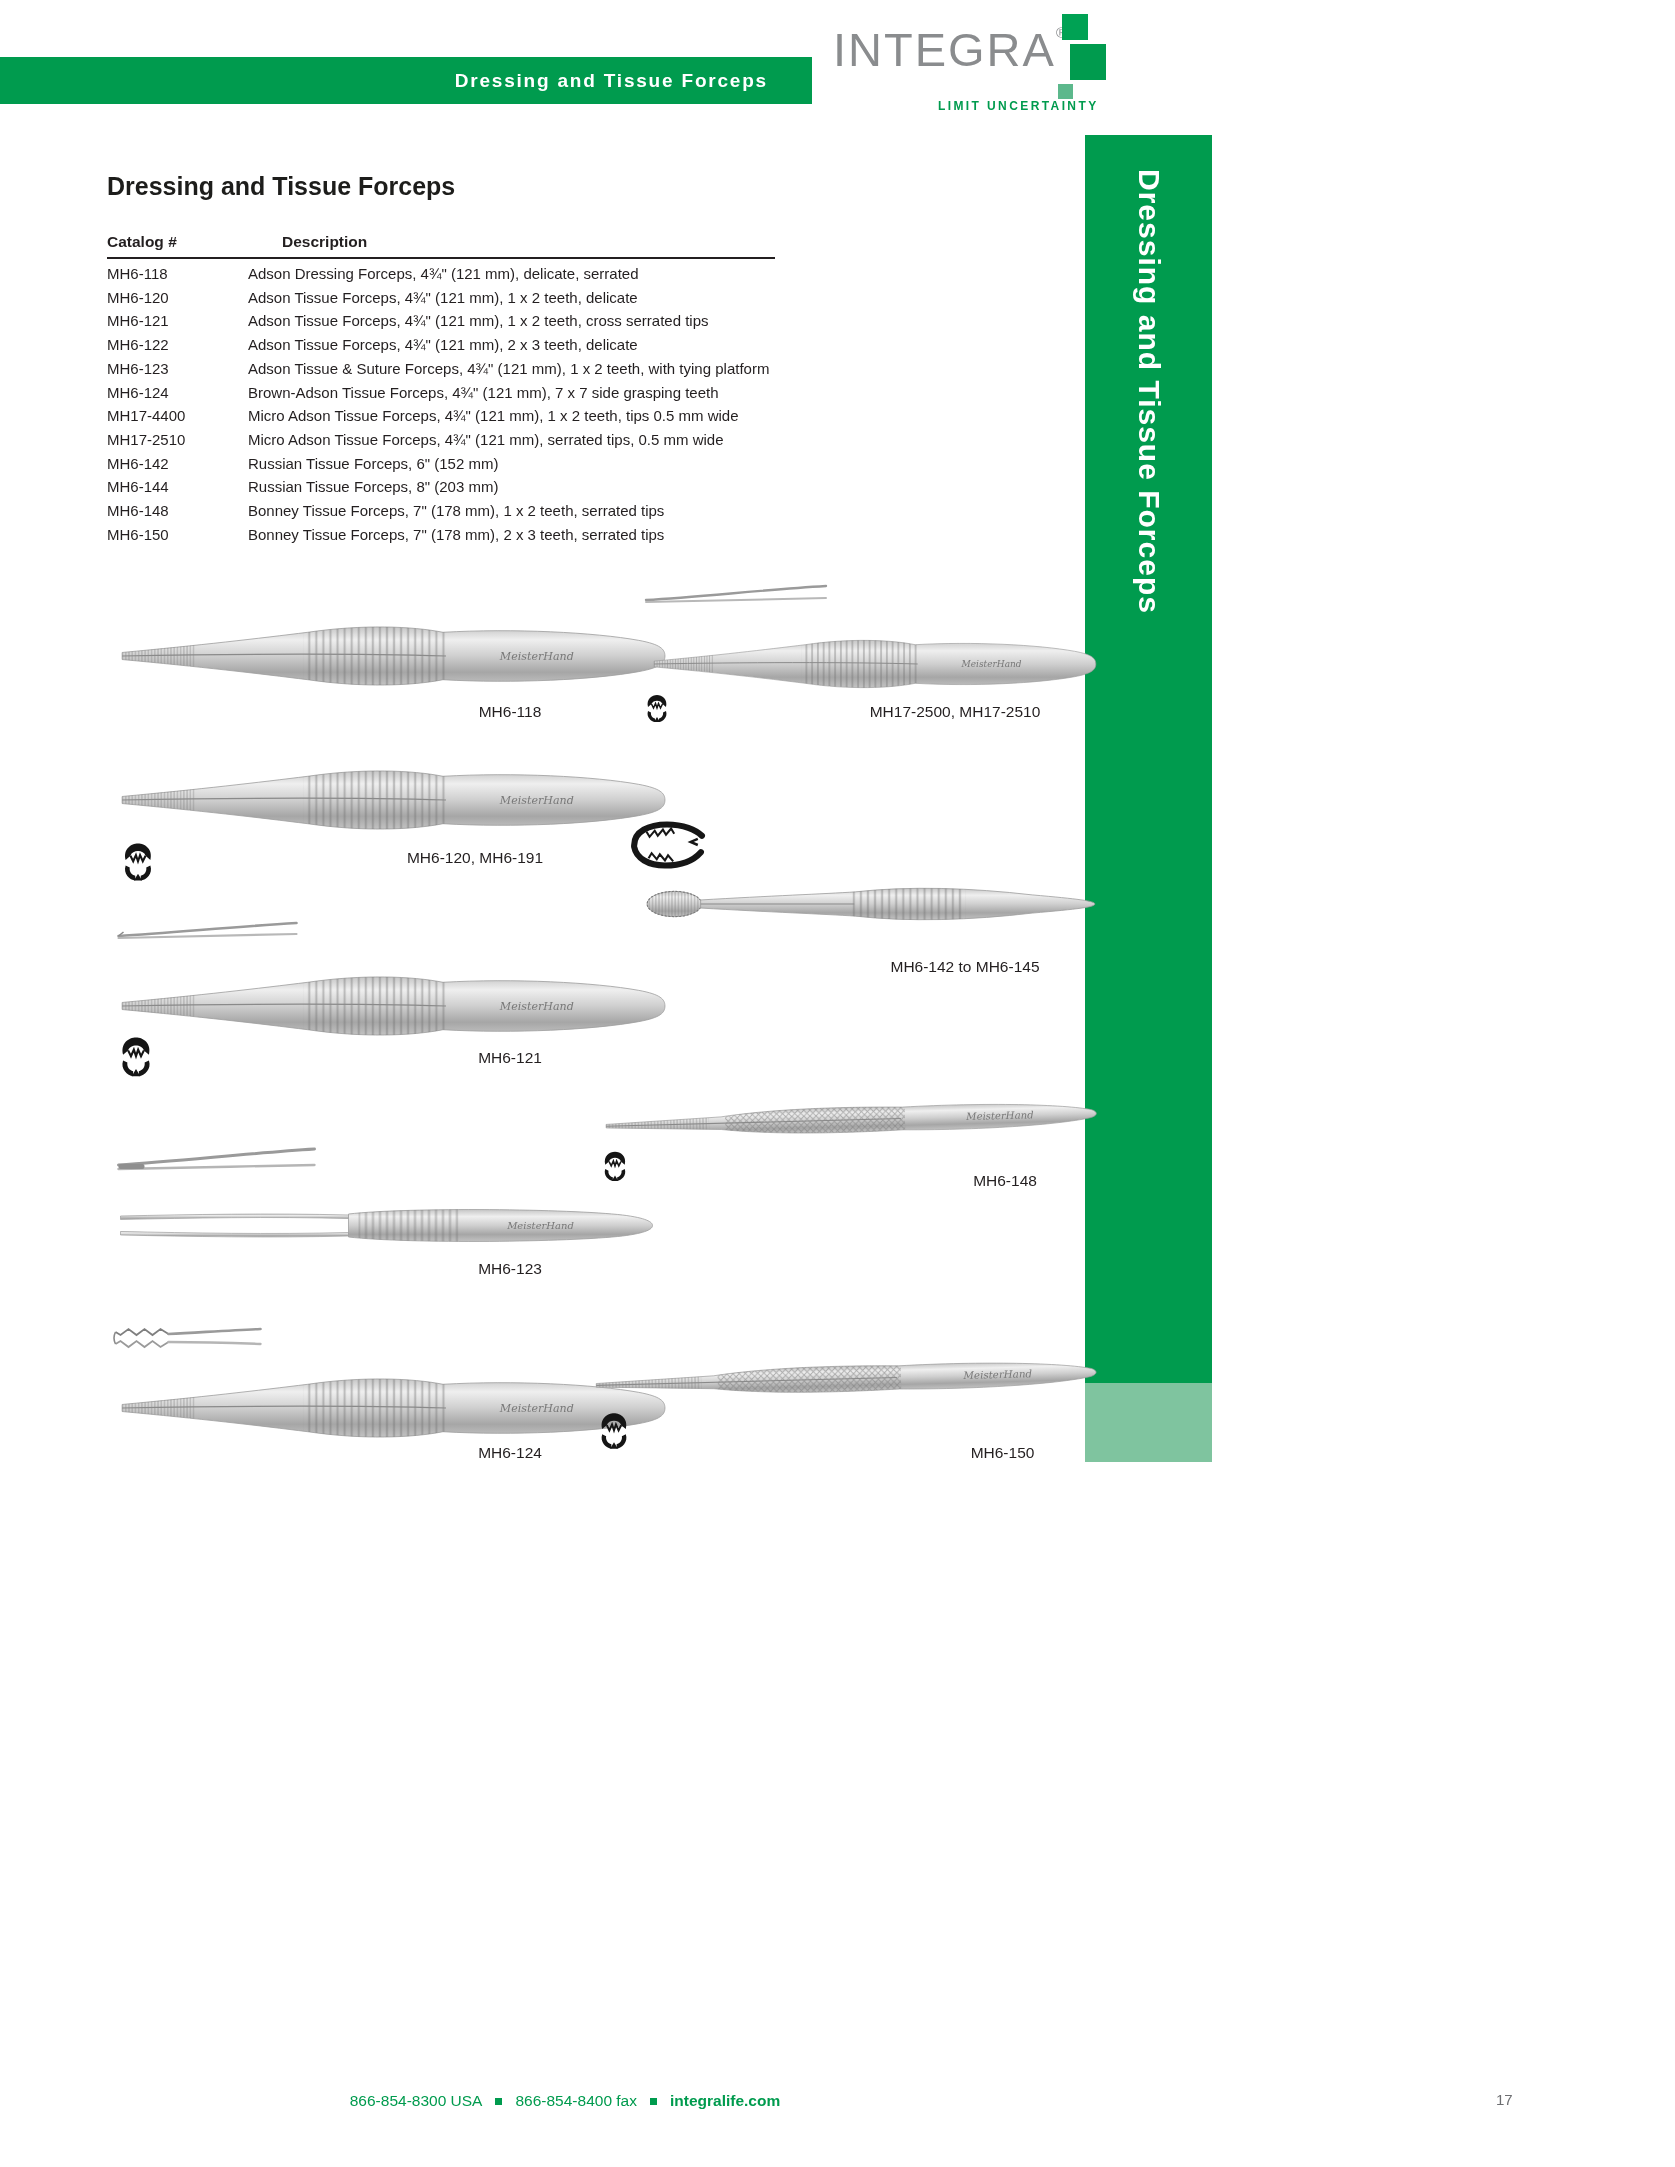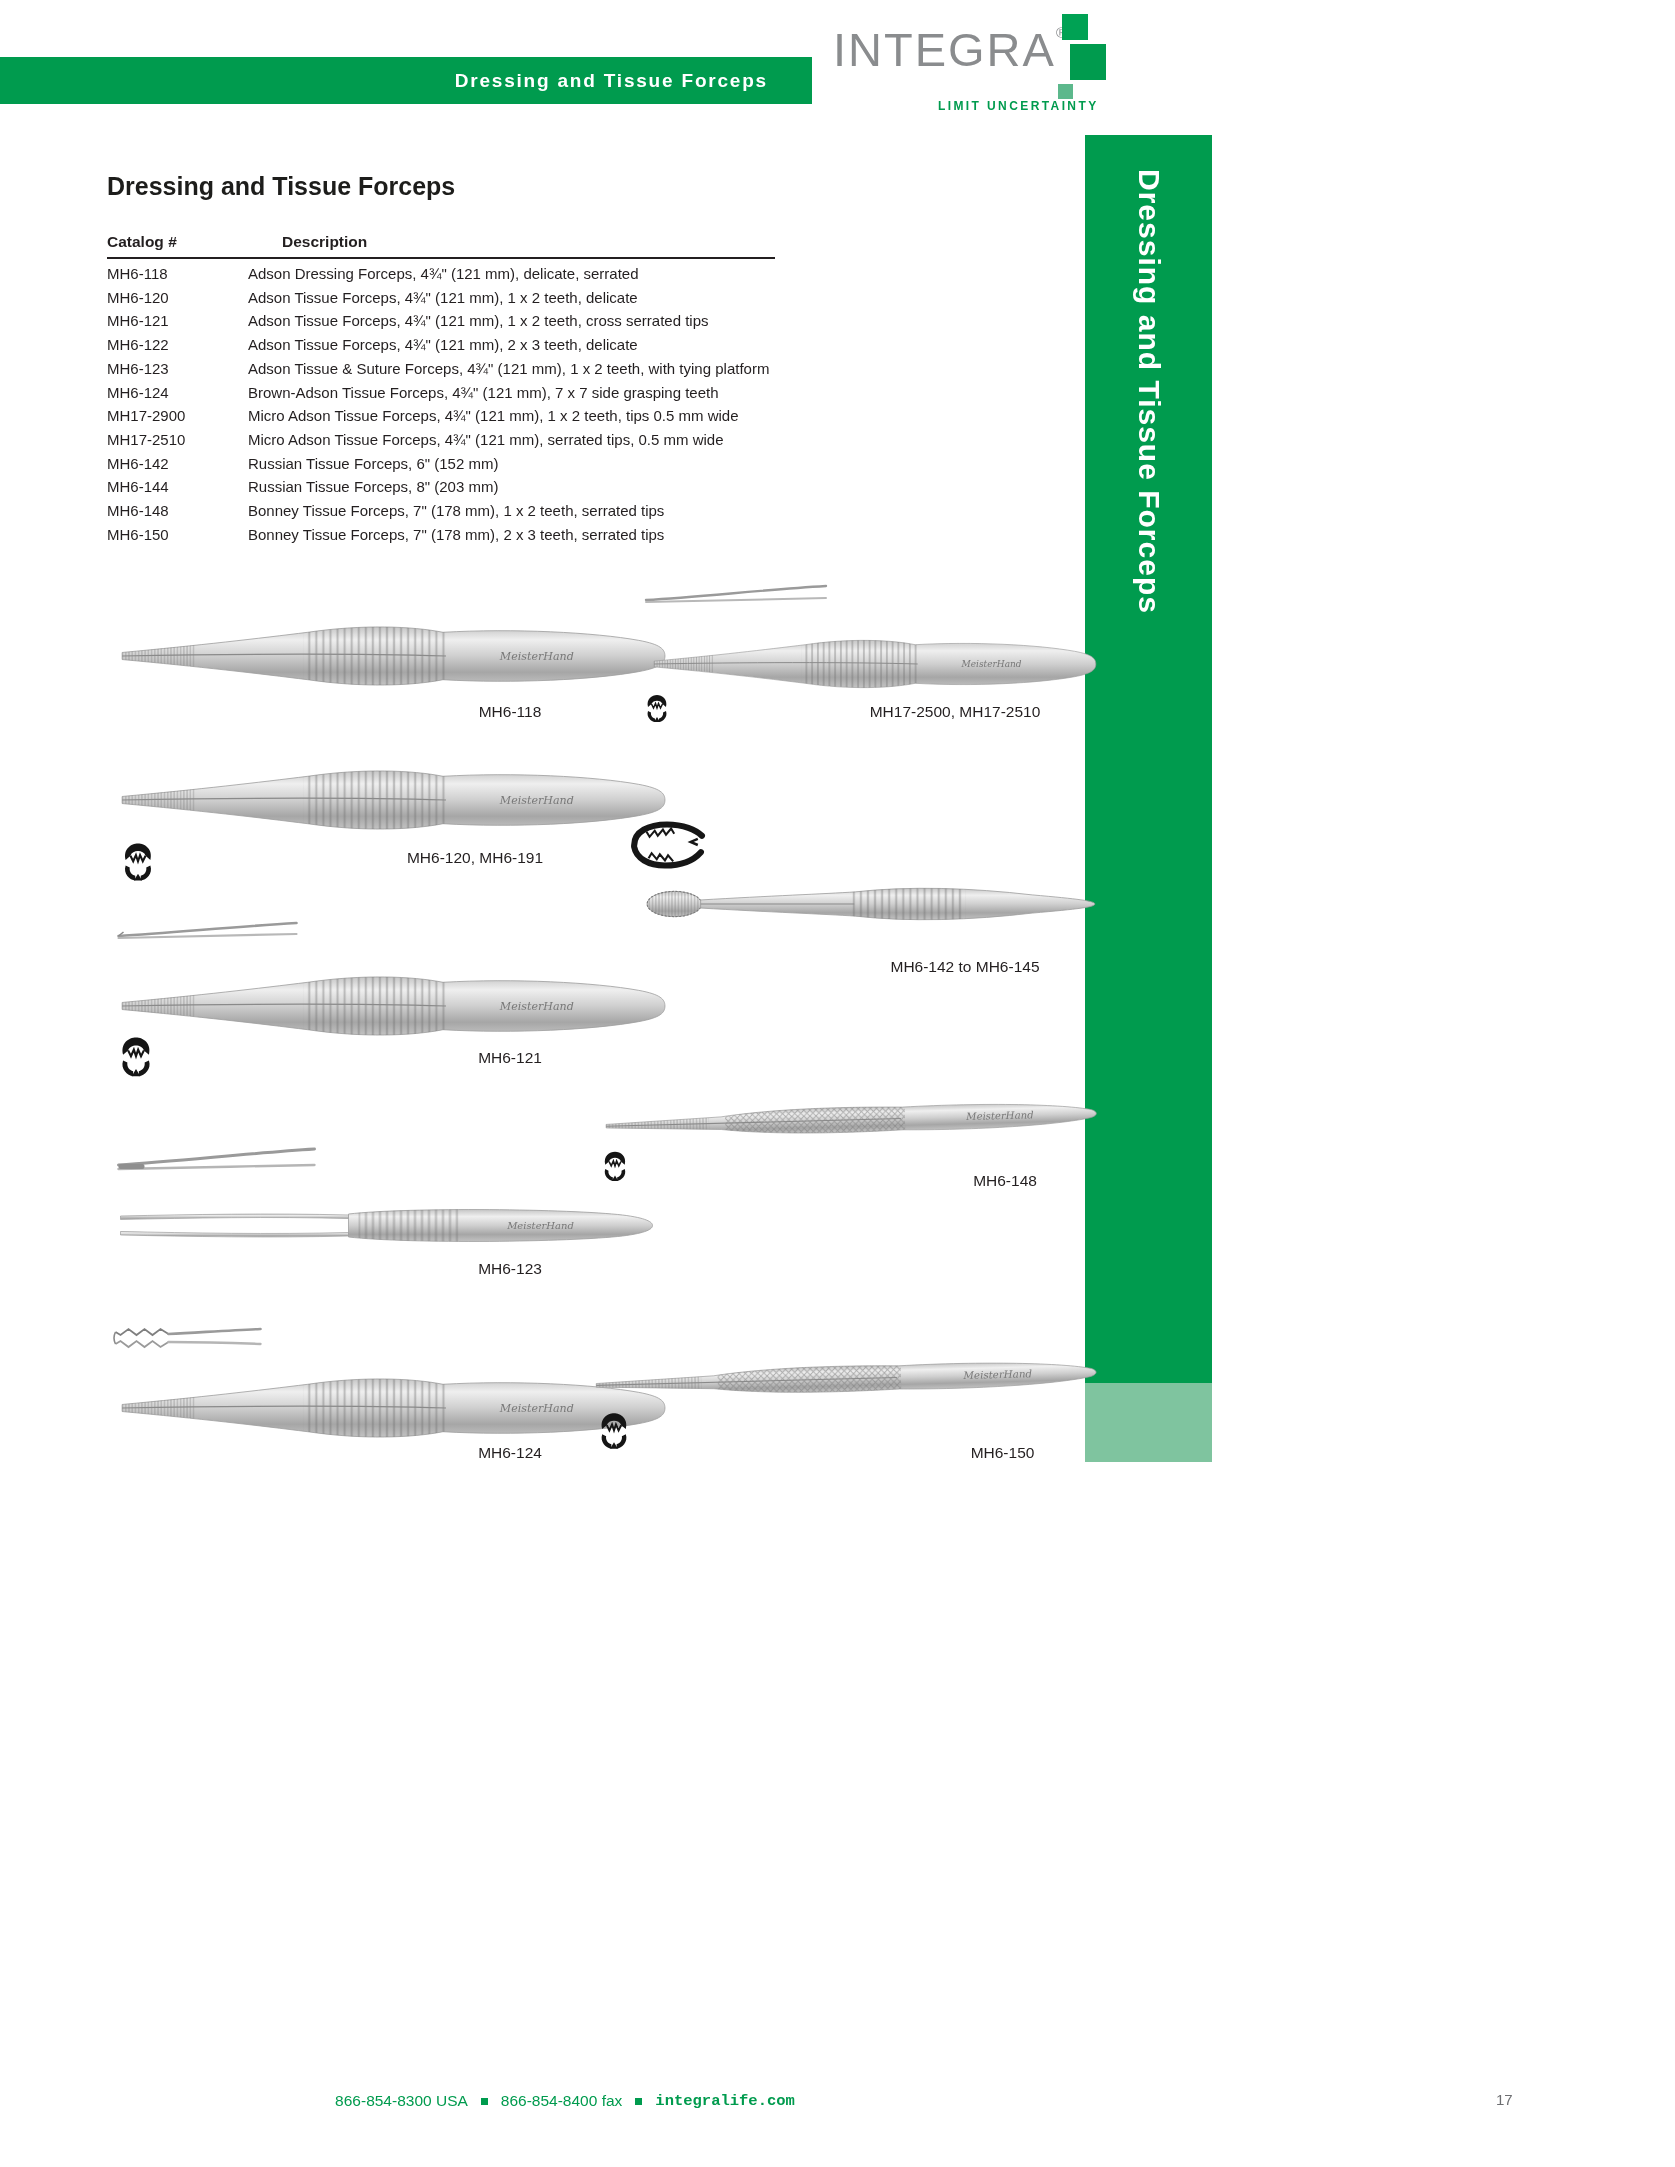--- a/index.html
+++ b/index.html
@@ -43,21 +43,21 @@
 
   
   .caption{position:absolute;font-size:15.5px;color:var(--text-dark);text-align:center;}
   .fig svg{display:block;width:100%;height:100%;}
   .fig{position:absolute;}
 
   
   .footer{position:absolute;left:0;top:2092px;width:1130px;display:flex;justify-content:center;align-items:center;gap:13px;
     font-size:15.5px;color:var(--brand-green);}
   .footer .bullet{width:7px;height:7px;background:var(--brand-green);flex:none;}
-  .footer .web{font-weight:700;font-family:Liberation Mono, monospace;}
+  .footer .web{font-weight:700;}
   .page-num{position:absolute;left:1496px;top:2091px;font-size:15px;color:var(--page-num-gray);}
 </style>
 </head>
 <body>
 
 <div class="page">
 
   <svg width="0" height="0" style="position:absolute" aria-hidden="true">
     <defs>
       <linearGradient id="gMet" x1="0" y1="0" x2="0" y2="1">
@@ -163,21 +163,21 @@
         </div>
         <div class="catalog-row">
           <span class="col-cat">MH6-123</span>
           <span class="col-desc">Adson Tissue &amp; Suture Forceps, 4¾" (121 mm), 1 x 2 teeth, with tying platform</span>
         </div>
         <div class="catalog-row">
           <span class="col-cat">MH6-124</span>
           <span class="col-desc">Brown-Adson Tissue Forceps, 4¾" (121 mm), 7 x 7 side grasping teeth</span>
         </div>
         <div class="catalog-row">
-          <span class="col-cat">MH17-2900</span>
+          <span class="col-cat">MH17-4400</span>
           <span class="col-desc">Micro Adson Tissue Forceps, 4¾" (121 mm), 1 x 2 teeth, tips 0.5 mm wide</span>
         </div>
         <div class="catalog-row">
           <span class="col-cat">MH17-2510</span>
           <span class="col-desc">Micro Adson Tissue Forceps, 4¾" (121 mm), serrated tips, 0.5 mm wide</span>
         </div>
         <div class="catalog-row">
           <span class="col-cat">MH6-142</span>
           <span class="col-desc">Russian Tissue Forceps, 6" (152 mm)</span>
         </div>

